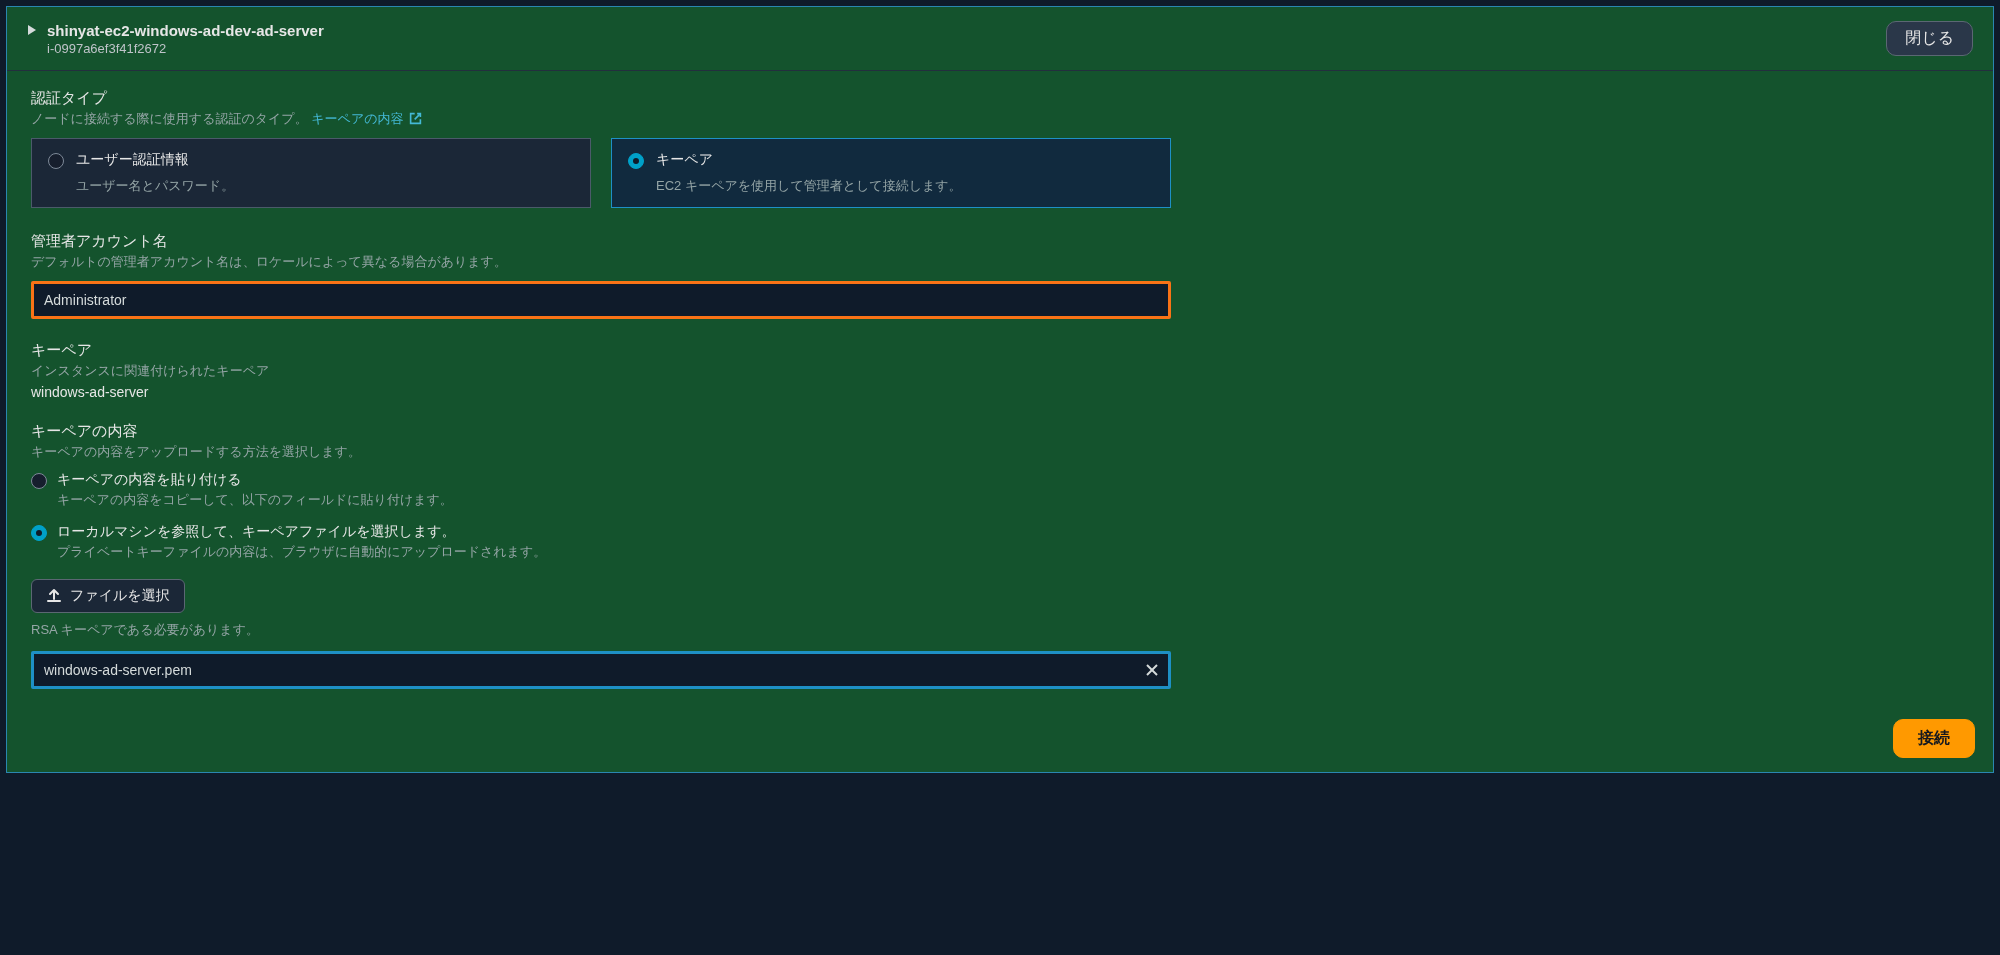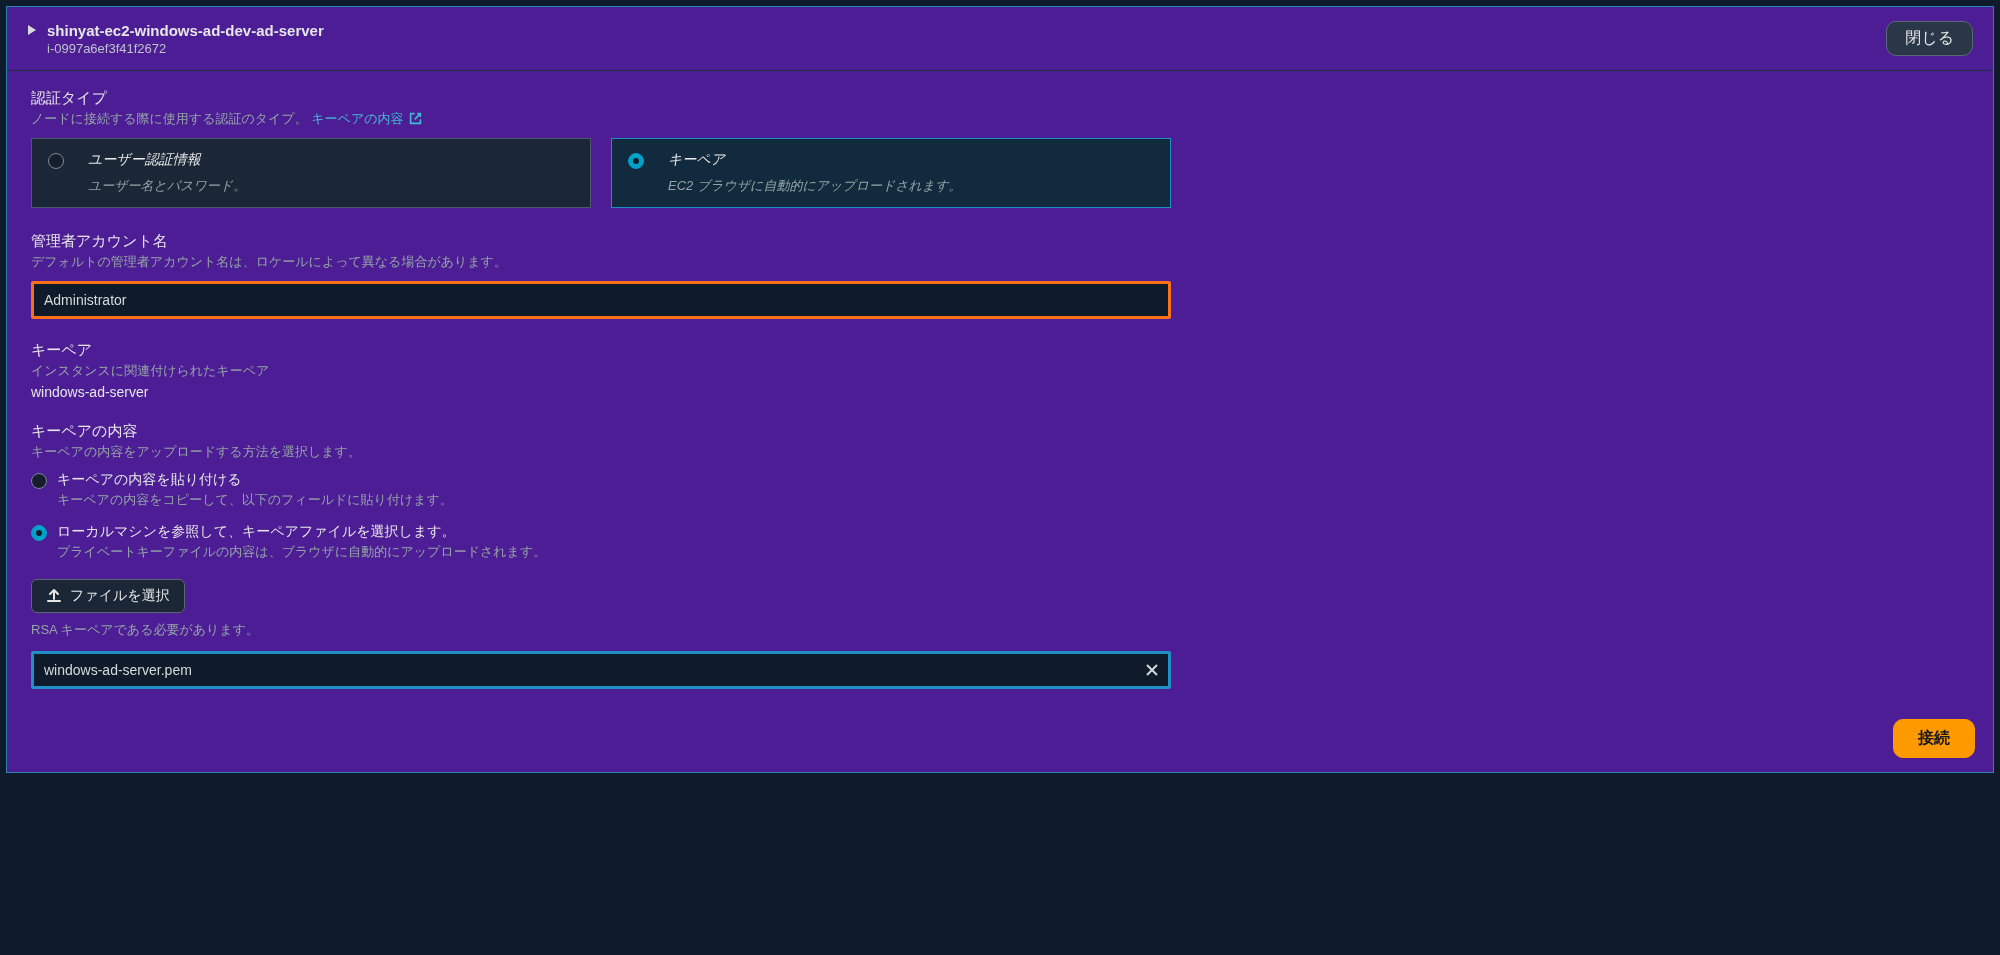--- a/index.html
+++ b/index.html
@@ -5,21 +5,21 @@
   * { box-sizing: border-box; margin: 0; padding: 0; }
   body {
     background: #0f1b2a;
     color: #d5dbdb;
     font-family: "Amazon Ember", "Helvetica Neue", Arial, sans-serif;
     font-size: 14px;
     padding: 6px;
   }
   .panel {
     border: 1px solid #2a87b0;
-    background: #4c1d95;
+    background: #14532d;
     padding: 0;
   }
   .panel-header {
     display: flex;
     align-items: center;
     justify-content: space-between;
     padding: 14px 20px 14px 20px;
     border-bottom: 1px solid #232f3e;
   }
   .header-left {
@@ -87,24 +87,23 @@
     max-width: 1140px;
     margin-bottom: 24px;
   }
   .tile {
     flex: 1;
     border: 1px solid #4b5a6a;
     background: #1b2737;
     padding: 12px 16px 12px 16px;
     display: flex;
     align-items: flex-start;
-    gap: 24px;
+    gap: 12px;
     cursor: pointer;
     min-height: 62px;
-    font-style: italic;
   }
   .tile.selected {
     border: 1px solid #1e90c5;
     background: #112a3e;
   }
   .radio-dot {
     flex-shrink: 0;
     width: 16px; height: 16px;
     border-radius: 50%;
     border: 1px solid #7d8998;
@@ -252,21 +251,21 @@
         <span class="radio-dot"></span>
         <div>
           <div class="tile-title">ユーザー認証情報</div>
           <div class="tile-desc">ユーザー名とパスワード。</div>
         </div>
       </div>
       <div class="tile selected">
         <span class="radio-dot checked"></span>
         <div>
           <div class="tile-title">キーペア</div>
-          <div class="tile-desc">EC2 ブラウザに自動的にアップロードされます。</div>
+          <div class="tile-desc">EC2 キーペアを使用して管理者として接続します。</div>
         </div>
       </div>
     </div>
 
     
     <div class="section-label">管理者アカウント名</div>
     <div class="section-desc">デフォルトの管理者アカウント名は、ロケールによって異なる場合があります。</div>
     <input type="text" class="text-input" value="Administrator" style="">
 
     <div class="spacer-md"></div>

